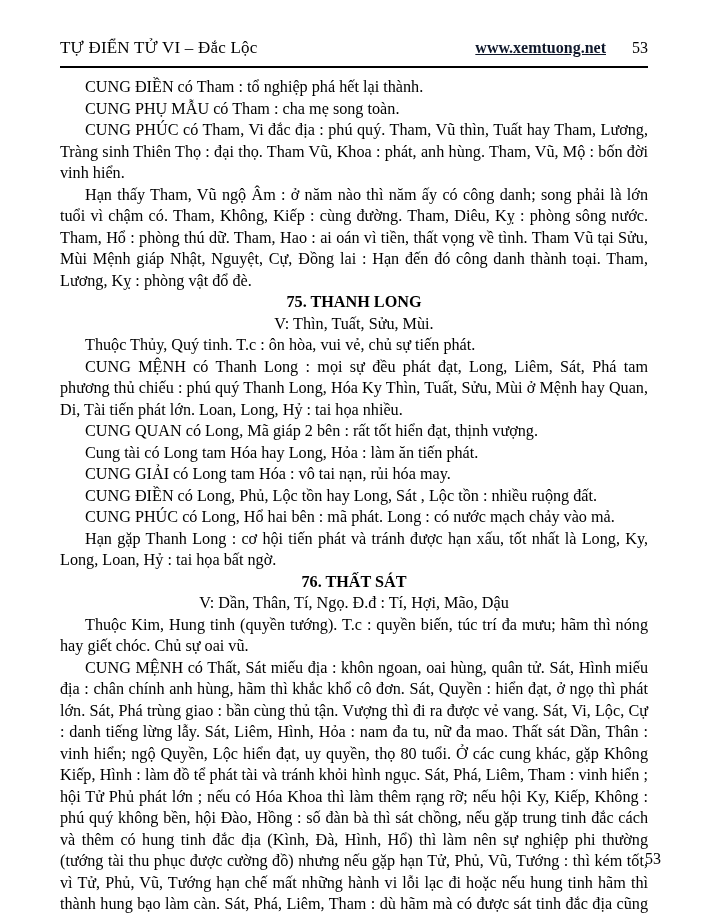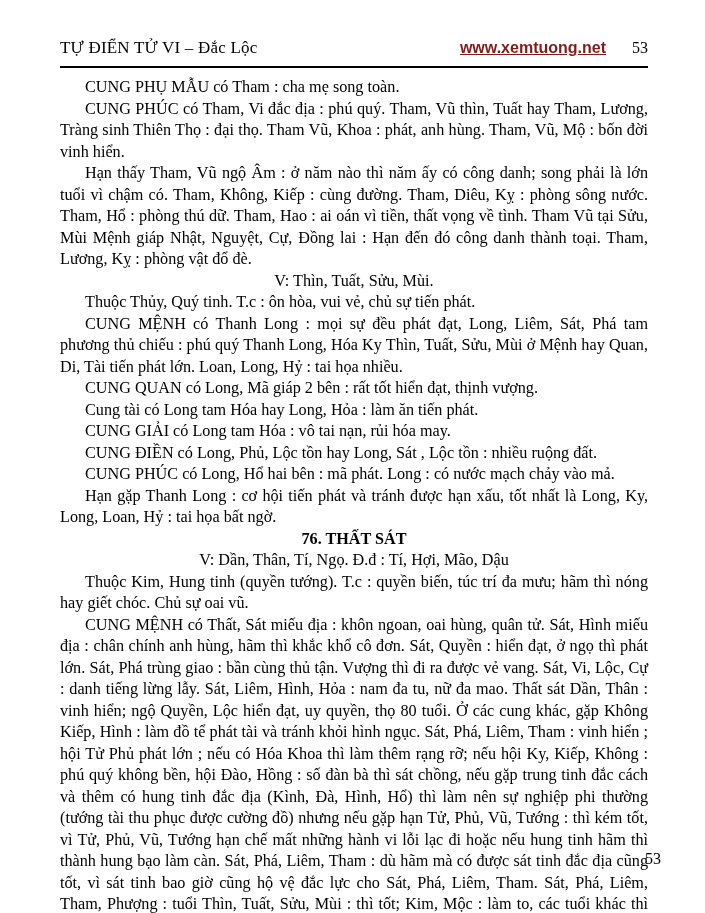--- a/index.html
+++ b/index.html
@@ -18,24 +18,24 @@
   }
   .header-row {
     display: flex;
     align-items: center;
     justify-content: space-between;
     font-size: 17px;
   }
   .header-left { letter-spacing: 0.2px; }
   .header-right { display: flex; align-items: baseline; gap: 26px; }
   .site-link {
-    font-family: Liberation Sans, sans-serif;
+    font-family: Liberation Serif, serif;
     font-weight: bold;
     font-size: 16px;
-    color: #7f1d1d;
+    color: #0f172a;
     text-decoration: underline;
     cursor: pointer;
   }
   .header-pagenum { font-size: 16px; }
   .header-rule {
     border: none;
     border-top: 2px solid #000000;
     margin: 8px 0 0 0;
   }
   .body-text {
@@ -71,23 +71,25 @@
     <span class="header-left">TỰ ĐIỂN TỬ VI – Đắc Lộc</span>
     <span class="header-right">
       <a class="site-link">www.xemtuong.net</a>
       <span class="header-pagenum">53</span>
     </span>
   </div>
 
   <hr class="header-rule">
 
   <div class="body-text">
+      <p class="blk-para">CUNG ĐIỀN có Tham : tổ nghiệp phá hết lại thành.</p>
       <p class="blk-para">CUNG PHỤ MẪU có Tham : cha mẹ song toàn.</p>
       <p class="blk-para">CUNG PHÚC có Tham, Vi đắc địa : phú quý. Tham, Vũ thìn, Tuất hay Tham, Lương, Tràng sinh Thiên Thọ : đại thọ. Tham Vũ, Khoa : phát, anh hùng. Tham, Vũ, Mộ : bốn đời vinh hiển.</p>
       <p class="blk-para">Hạn thấy Tham, Vũ ngộ Âm : ở năm nào thì năm ấy có công danh;  song phải là lớn tuổi vì chậm có. Tham, Không, Kiếp : cùng đường. Tham, Diêu, Kỵ : phòng sông nước. Tham, Hổ : phòng thú dữ. Tham, Hao : ai oán vì tiền, thất vọng về tình. Tham Vũ tại Sửu, Mùi Mệnh giáp Nhật, Nguyệt, Cự, Đồng lai : Hạn đến đó công danh thành toại. Tham, Lương, Kỵ : phòng vật đổ đè.</p>
+      <p class="blk-heading">75. THANH LONG</p>
       <p class="blk-center">V: Thìn, Tuất, Sửu, Mùi.</p>
       <p class="blk-para">Thuộc Thủy, Quý tinh. T.c : ôn hòa, vui vẻ, chủ sự tiến phát.</p>
       <p class="blk-para">CUNG MỆNH có Thanh Long : mọi sự đều phát đạt, Long, Liêm, Sát, Phá tam phương thủ chiếu : phú quý Thanh Long, Hóa Ky Thìn, Tuất, Sửu, Mùi ở Mệnh hay Quan, Di, Tài tiến phát lớn. Loan, Long, Hỷ : tai họa nhiều.</p>
       <p class="blk-para">CUNG QUAN có Long, Mã giáp 2 bên : rất tốt hiển đạt, thịnh vượng.</p>
       <p class="blk-para">Cung tài có Long tam Hóa hay Long, Hỏa : làm ăn tiến phát.</p>
       <p class="blk-para">CUNG GIẢI có Long tam Hóa : vô tai nạn, rủi hóa may.</p>
       <p class="blk-para">CUNG ĐIỀN có Long, Phủ, Lộc tồn hay Long, Sát , Lộc tồn : nhiều ruộng đất.</p>
       <p class="blk-para">CUNG PHÚC có Long, Hổ hai bên : mã phát. Long : có nước mạch chảy vào mả.</p>
       <p class="blk-para">Hạn gặp Thanh Long : cơ hội tiến phát và tránh được hạn xấu, tốt nhất là Long, Ky, Long, Loan, Hỷ : tai họa bất ngờ.</p>
       <p class="blk-heading">76. THẤT SÁT</p>

